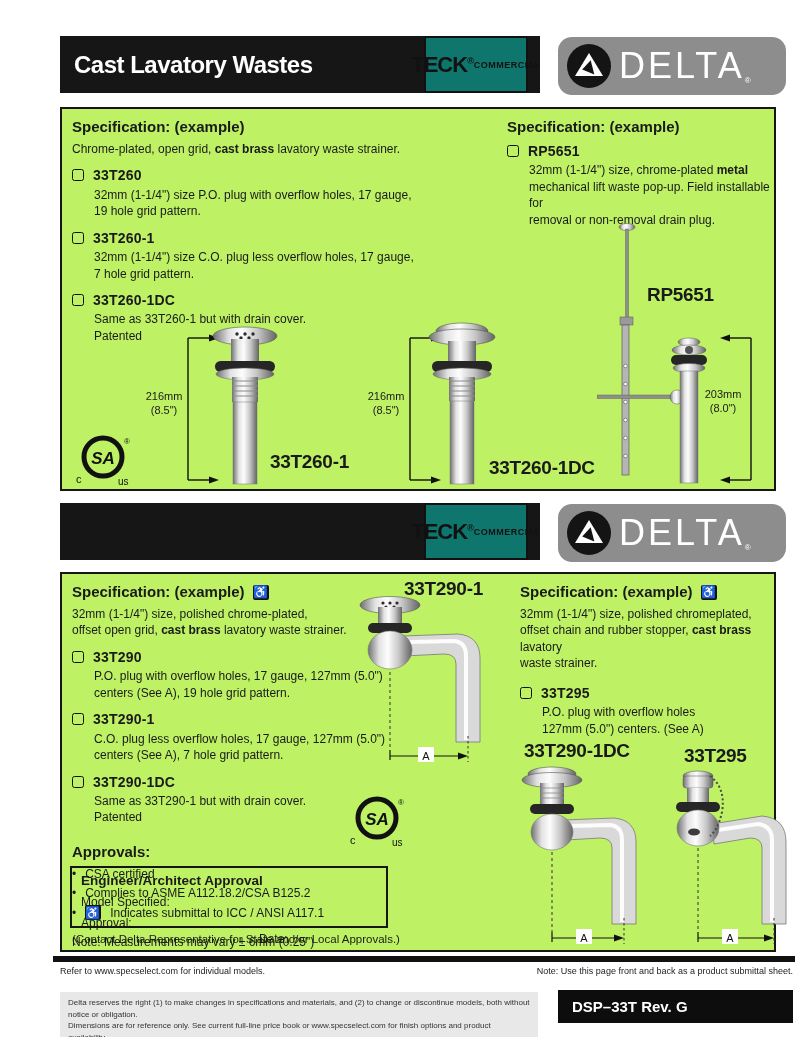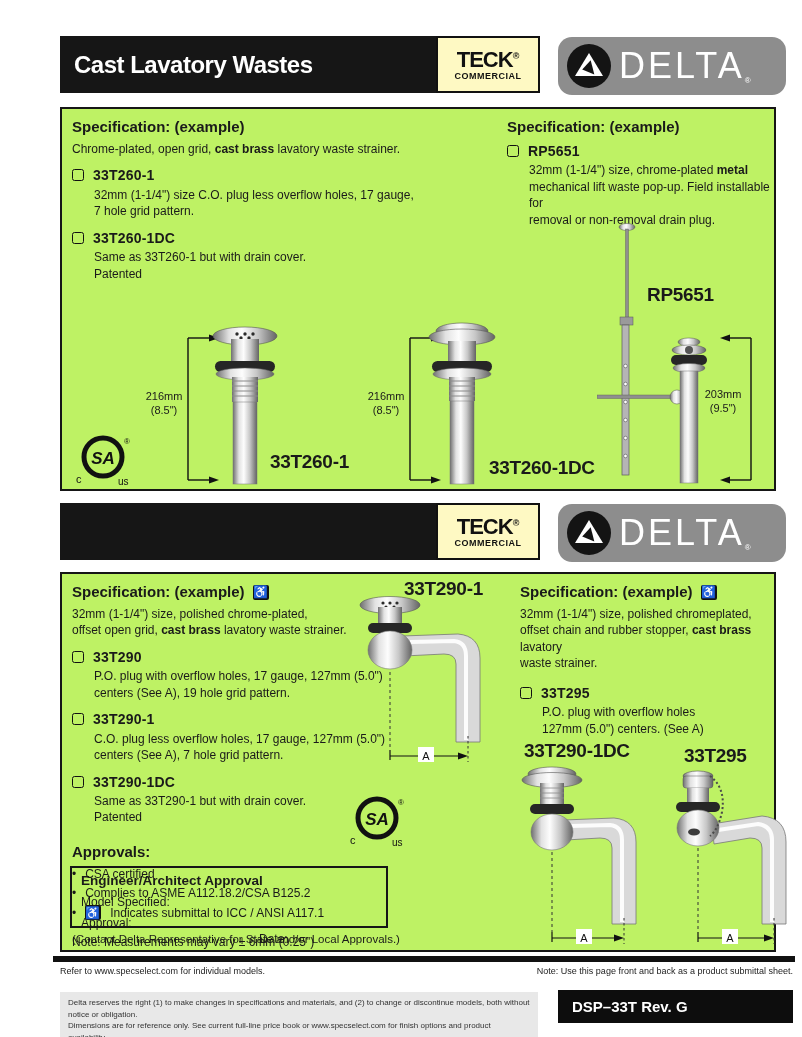--- a/index.html
+++ b/index.html
@@ -2,22 +2,22 @@
 <html><head>
 <meta charset="utf-8">
 <style>
   html,body{margin:0;padding:0;background:#fff;}
   #page{position:relative;width:802px;height:1037px;background:#fff;overflow:hidden;
         font-family:"Liberation Sans", sans-serif;color:#1a1a1a;}
   
   .hdr-bar{position:absolute;left:60px;width:480px;height:57px;background:#161616;}
   .hdr-title{position:absolute;left:14px;top:0;height:57px;display:flex;align-items:center;
              color:#fff;font-weight:bold;font-size:24px;letter-spacing:-0.5px;white-space:nowrap;}
-  .teck-box{position:absolute;right:0;top:0;width:100px;height:53px;background:#fef9c3;
-            border:2px solid #111;display:flex;flex-direction:column;align-items:center;justify-content:center;}
+  .teck-box{position:absolute;right:12px;top:0;width:100px;height:53px;background:#0f766e;
+            border:2px solid #111;display:flex;flex-direction:row;align-items:center;justify-content:center;}
   .teck-main{font-weight:bold;font-size:22px;letter-spacing:-1px;line-height:1;color:#111;}
   .teck-main sup{font-size:9px;vertical-align:8px;letter-spacing:0;}
   .teck-sub{font-weight:bold;font-size:9px;letter-spacing:0.5px;color:#111;margin-top:0;}
   .delta-logo{position:absolute;left:558px;width:228px;height:58px;background:#8d8d8d;
               border-radius:14px;display:flex;align-items:center;padding-left:9px;box-sizing:border-box;}
   .delta-circle{width:44px;height:44px;border-radius:50%;background:#141414;flex:none;
                 display:flex;align-items:center;justify-content:center;}
   .delta-word{color:#fff;font-size:36px;font-weight:400;letter-spacing:3px;margin-left:8px;line-height:1;}
   .delta-reg{color:#fff;font-size:8px;align-self:flex-end;margin-bottom:10px;}
   
@@ -82,20 +82,28 @@
 
     <div class="spec-col" style="left:10px;top:8px;width:432px;">
       <div class="spec-heading">
         <span>Specification: (example)</span>
       </div>
       <div class="intro"><span>Chrome-plated, open grid, </span><b>cast brass</b><span> lavatory waste strainer.</span></div>
 
       <div class="spec-item">
         <div class="item-head">
           <span class="cbx"></span>
+          <span class="model">33T260</span>
+        </div>
+        <div class="item-desc">32mm (1-1/4") size P.O. plug with overflow holes, 17 gauge,
+19 hole grid pattern.</div>
+      </div>
+      <div class="spec-item">
+        <div class="item-head">
+          <span class="cbx"></span>
           <span class="model">33T260-1</span>
         </div>
         <div class="item-desc">32mm (1-1/4") size C.O. plug less overflow holes, 17 gauge,
 7 hole grid pattern.</div>
       </div>
       <div class="spec-item">
         <div class="item-head">
           <span class="cbx"></span>
           <span class="model">33T260-1DC</span>
         </div>
@@ -240,21 +248,21 @@
     <div class="prod-label" style="left:585px;top:175px;">RP5651</div>
 
     <svg class="abs" style="left:655px;top:224px;" width="48" height="152">
       <line x1="34" y1="5" x2="34" y2="147" stroke="#111" stroke-width="1.4"></line>
       <line x1="10" y1="5" x2="34" y2="5" stroke="#111" stroke-width="1.4"></line>
       <polygon points="3,5 13,1.5 13,8.5" fill="#111"></polygon>
       <line x1="10" y1="147" x2="34" y2="147" stroke="#111" stroke-width="1.4"></line>
       <polygon points="3,147 13,143.5 13,150.5" fill="#111"></polygon>
     </svg>
     <div class="dim-label" style="left:636px;top:278px;width:50px;">203mm
-(9.5")</div>
+(8.0")</div>
   </div>
 
   <div class="hdr-bar" style="top:503px;">
     <div class="teck-box">
       <div class="teck-main"><span>TECK</span><sup>®</sup></div>
       <div class="teck-sub">COMMERCIAL</div>
     </div>
   </div>
   <div class="delta-logo" style="top:504px;">
     <div class="delta-circle">

